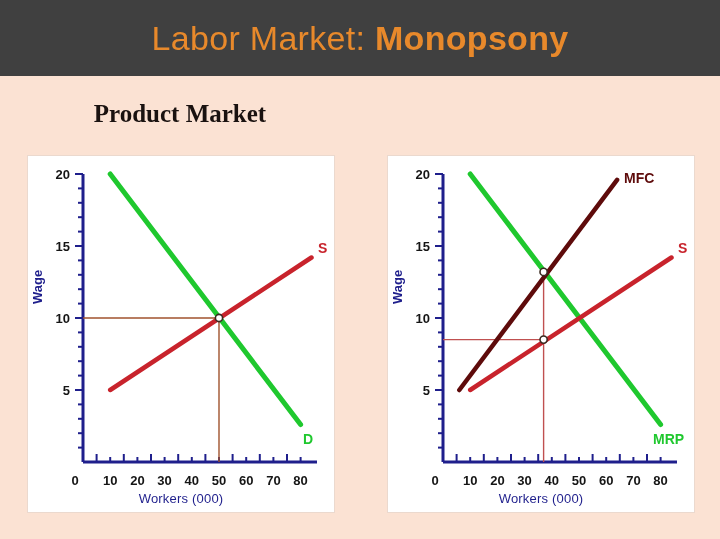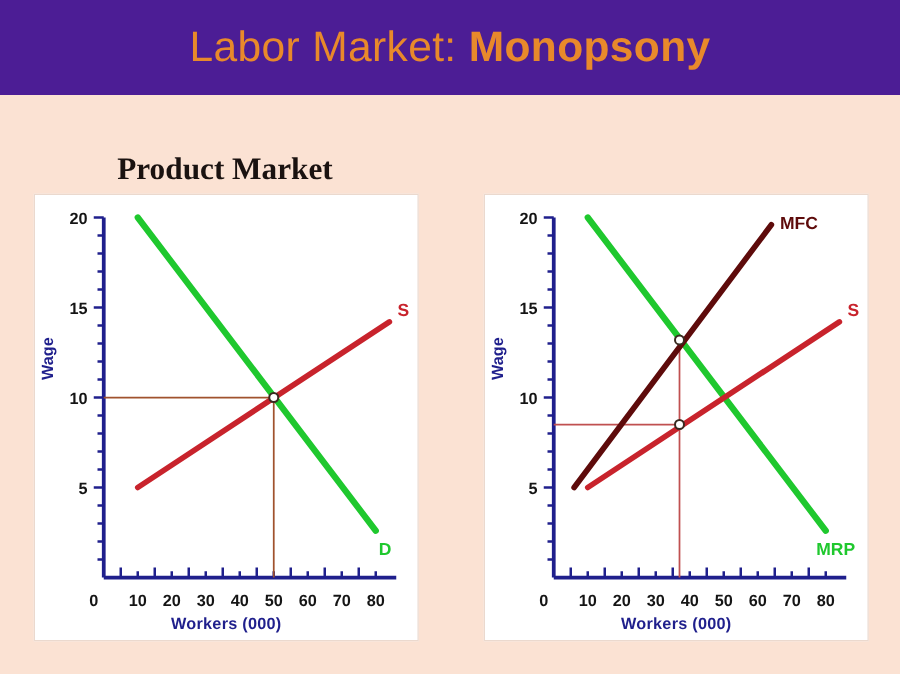--- a/index.html
+++ b/index.html
@@ -15,21 +15,21 @@
     position: relative;
   }
 
   
   #title-banner {
     position: absolute;
     left: 0;
     top: 0;
     width: 720px;
     height: 76px;
-    background: #4c1d95;
+    background: #404040;
     display: flex;
     align-items: center;
     justify-content: center;
   }
   #title-text {
     font-size: 34px;
     color: #E8892B;
     letter-spacing: 0.3px;
     white-space: nowrap;
     font-family: "Liberation Sans", sans-serif;
@@ -42,21 +42,21 @@
     position: absolute;
     top: 76px;
     width: 360px;
     height: 463px;
   }
   #panel-left  { left: 0px; }
   #panel-right { left: 360px; }
 
   .panel-heading {
     position: absolute;
-    top: 46px;
+    top: 24px;
     left: 0;
     width: 360px;
     text-align: center;
     font-family: "Liberation Serif", serif;
     font-weight: 700;
     font-size: 25px;
     color: #1A1210;
   }
 
   .chart-box {
@@ -80,21 +80,21 @@
   .plot svg { display: block; }
 
   
   .axis-title-x {
     position: absolute;
     left: 0;
     bottom: 6px;
     width: 100%;
     text-align: center;
     font-size: 13px;
-    font-weight: 700;
+    font-weight: 400;
     color: #1F1F8C;
     letter-spacing: 0.2px;
   }
   .axis-title-y {
     position: absolute;
     left: 2px;
     top: 148px;
     font-size: 13px;
     font-weight: 700;
     color: #1F1F8C;

